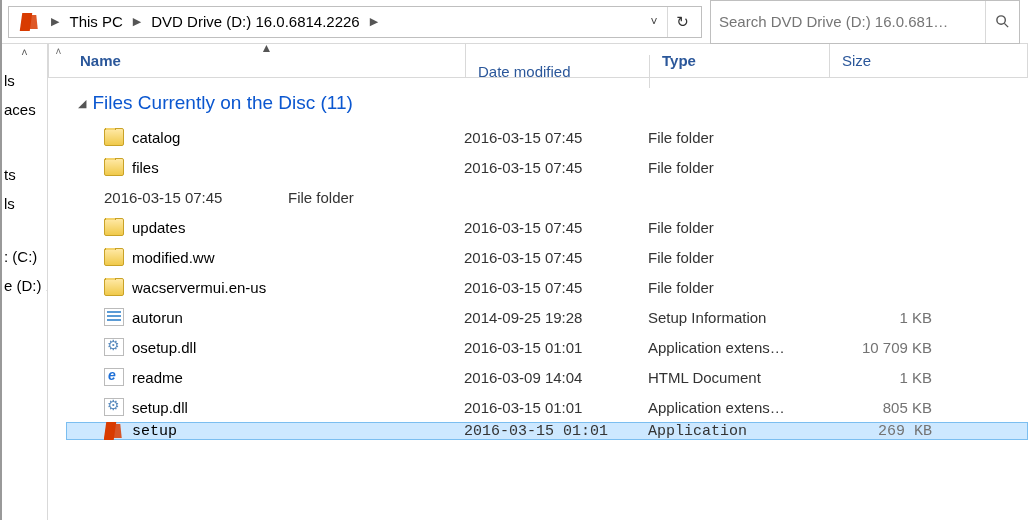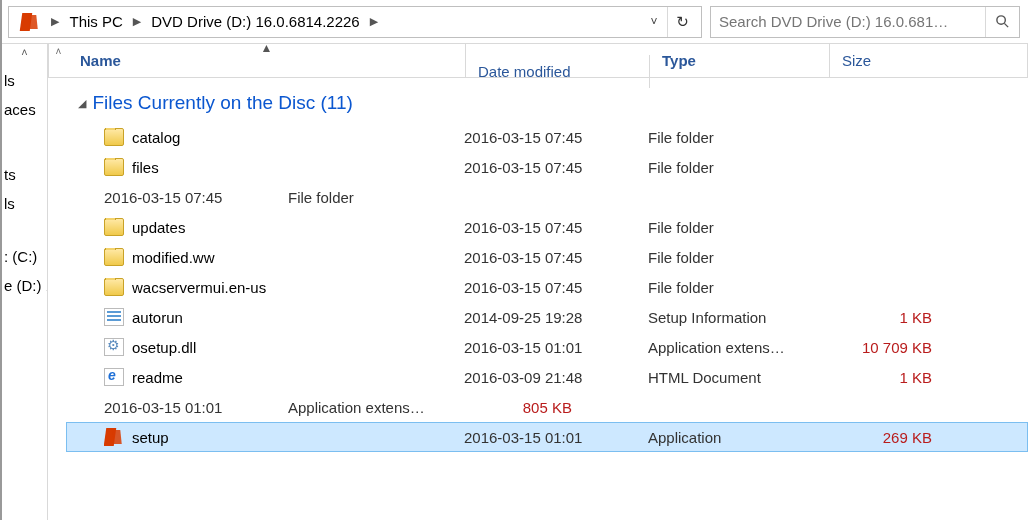--- a/index.html
+++ b/index.html
@@ -20,21 +20,21 @@
   .topbar{height:44px;display:flex;align-items:center;padding:6px 8px 6px 6px;gap:8px;border-bottom:1px solid var(--border);}
   .addr{flex:1;height:32px;border:1px solid var(--border-dark);display:flex;align-items:center;padding:0 4px;overflow:hidden;}
   .addr .seg{display:flex;align-items:center;height:100%;padding:0 6px;white-space:nowrap;}
   .addr .chev{font-size:11px;color:#555;padding:0 4px;}
   .addr .spacer{flex:1;}
   .addr .dropdown{width:26px;text-align:center;color:#444;font-size:12px;}
   .addr .refresh{width:30px;text-align:center;color:#333;font-size:15px;border-left:1px solid var(--border);height:100%;display:flex;align-items:center;justify-content:center;}
   .ico-office{width:20px;height:20px;display:inline-block;position:relative;margin-right:2px;}
   .ico-office::before{content:"";position:absolute;left:2px;top:1px;width:10px;height:18px;background:#d83b01;transform:skewX(-8deg);}
   .ico-office::after{content:"";position:absolute;left:10px;top:3px;width:8px;height:14px;background:#d83b01;opacity:.85;transform:skewX(6deg);}
-  .searchwrap{width:310px;height:32px;border:1px solid var(--border-dark);display:flex;align-items:center;}
+  .searchwrap{width:310px;height:44px;border:1px solid var(--border-dark);display:flex;align-items:center;}
   .searchwrap input{flex:1;border:none;outline:none;font:inherit;padding:0 8px;color:#666;background:transparent;}
   .searchwrap .mag{width:34px;height:100%;display:flex;align-items:center;justify-content:center;border-left:1px solid var(--border);}
   .mag svg{width:15px;height:15px;}
 
   
   .body{display:flex;height:calc(100% - 44px);}
   .sidebar{width:46px;border-right:1px solid var(--border);position:relative;padding-top:22px;font-size:15px;color:#000;}
   .sidebar .sb-up{position:absolute;top:2px;left:0;right:0;height:18px;text-align:center;font-size:11px;color:#555;}
   .sidebar .sb-item{padding:6px 0 6px 2px;white-space:nowrap;overflow:hidden;} 
 
@@ -51,26 +51,26 @@
   .c-type{flex:0 0 180px;font-weight:bold;}
   .c-size{flex:1;justify-content:flex-start;}
 
   
   .group{padding:14px 0 8px 30px;color:var(--blue-link);font-size:19px;display:flex;align-items:center;gap:6px;}
   .group .tw{font-size:11px;color:#555;}
 
   
   .files{padding-left:18px;}
   .row{display:flex;align-items:center;height:30px;padding-left:38px;}
-  .row.sel{background:var(--sel-bg);border:1px solid var(--sel-border);height:30px;padding-left:37px;}
+  .row.sel{background:var(--sel-bg);border:1px solid var(--sel-border);height:18px;padding-left:37px;font-family:Liberation Mono, monospace;}
   .row .c{overflow:hidden;text-overflow:ellipsis;white-space:nowrap;}
   .row .c.name{flex:0 0 360px;display:flex;align-items:center;gap:8px;}
   .row .c.date{flex:0 0 184px;color:#333;}
   .row .c.type{flex:0 0 180px;color:#333;}
-  .row .c.size{flex:0 0 120px;text-align:right;color:#b91c1c;padding-right:16px;}
+  .row .c.size{flex:0 0 120px;text-align:right;color:#737373;padding-right:16px;}
 
   
   .ficon{width:20px;height:18px;display:inline-block;position:relative;flex-shrink:0;}
   .ficon.folder::before{content:"";position:absolute;inset:0;background:linear-gradient(#ffe9a6,#f0c94a);border:1px solid #c9a227;border-radius:2px;}
   .ficon.folder::after{content:"";position:absolute;top:-3px;left:1px;width:9px;height:4px;background:#f3d26b;border:1px solid #c9a227;border-bottom:none;border-radius:2px 2px 0 0;}
   .ficon.inf{background:#fff;border:1px solid #bbb;}
   .ficon.inf::before{content:"";position:absolute;left:2px;top:2px;right:2px;bottom:2px;background:repeating-linear-gradient(#5b9bd5 0 2px,#fff 2px 4px);} 
   .ficon.dll{background:#fff;border:1px solid #bbb;}
   .ficon.dll::before{content:"⚙";position:absolute;left:2px;top:-2px;font-size:14px;color:#5b8bbd;}
   .ficon.html{background:#fff;border:1px solid #bbb;}
@@ -215,25 +215,29 @@
             </span>
             <span class="c date">2016-03-15 01:01</span>
             <span class="c type">Application extens…</span>
             <span class="c size">10 709 KB</span>
           </div>
           <div class="row">
             <span class="c name">
               <span class="ficon html"></span>
               <span>readme</span>
             </span>
-            <span class="c date">2016-03-09 21:48</span>
+            <span class="c date">2016-03-09 14:04</span>
             <span class="c type">HTML Document</span>
             <span class="c size">1 KB</span>
           </div>
           <div class="row">
+            <span class="c name">
+              <span class="ficon dll"></span>
+              <span>setup.dll</span>
+            </span>
             <span class="c date">2016-03-15 01:01</span>
             <span class="c type">Application extens…</span>
             <span class="c size">805 KB</span>
           </div>
           <div class="row sel">
             <span class="c name">
               <span class="ficon app"></span>
               <span>setup</span>
             </span>
             <span class="c date">2016-03-15 01:01</span>

